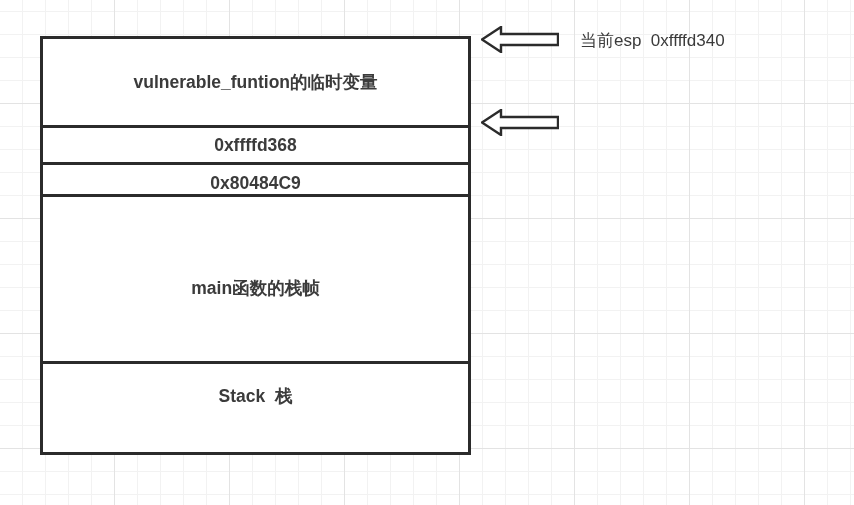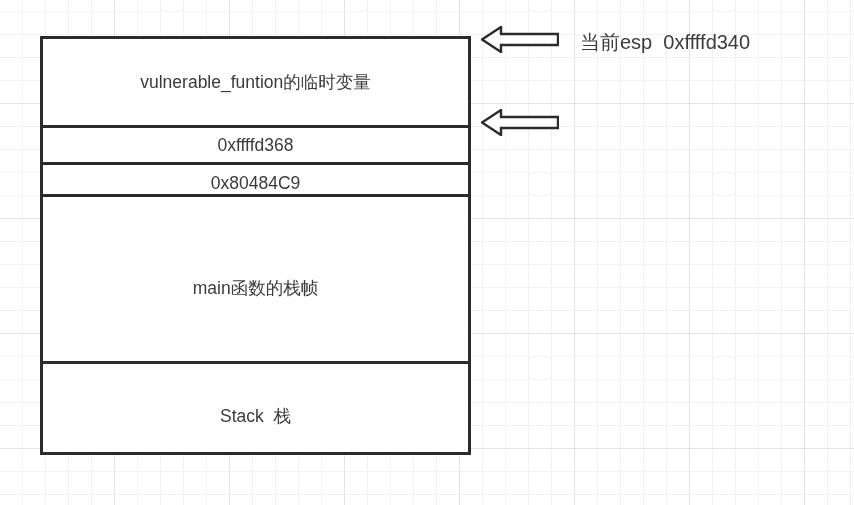--- a/index.html
+++ b/index.html
@@ -35,20 +35,21 @@
   
   .stack-box {
     position: absolute;
     left: 40px;
     top: 36px;
     width: 431px;
     height: 419px;
     box-sizing: border-box;
     border: 3px solid #2b2b2b;
     background: #ffffff;
+    font-weight: bold;
   }
 
   .stack-cell {
     position: absolute;
     left: 0;
     width: 100%;
     box-sizing: border-box;
     display: flex;
     align-items: center;
     justify-content: center;
@@ -58,37 +59,37 @@
   }
 
   .cell-divider-bottom {
     border-bottom: 3px solid #2b2b2b;
   }
 
   .cell-temp   { top: 0px;   height: 89px;  font-size: 17.5px; }
   .cell-addr1  { top: 89px;  height: 37px;  font-size: 17.5px; }
   .cell-addr2  { top: 134px; height: 24px;  font-size: 17.5px; }
   .cell-main   { top: 176px; height: 149px; font-size: 17.5px; }
-  .cell-stack  { top: 301px; height: 112px; font-size: 17.5px; margin-top: 20px; }
+  .cell-stack  { top: 301px; height: 112px; font-size: 17.5px; }
 
   
   .arrow {
     position: absolute;
     width: 78px;
     height: 27px;
   }
   .arrow svg { display: block; width: 78px; height: 27px; }
 
   .arrow-esp { left: 481px; top: 26px; }
   .arrow-ebp { left: 481px; top: 109px; }
 
   
   .pointer-label {
     position: absolute;
-    font-size: 20px;
+    font-size: 17px;
     color: #3b3b3b;
     white-space: pre;
     line-height: 1;
   }
   .label-esp { left: 580px; top: 32px; }
   .label-ebp { left: 580px; top: 116px; }
 </style>
 </head>
 <body>
 

